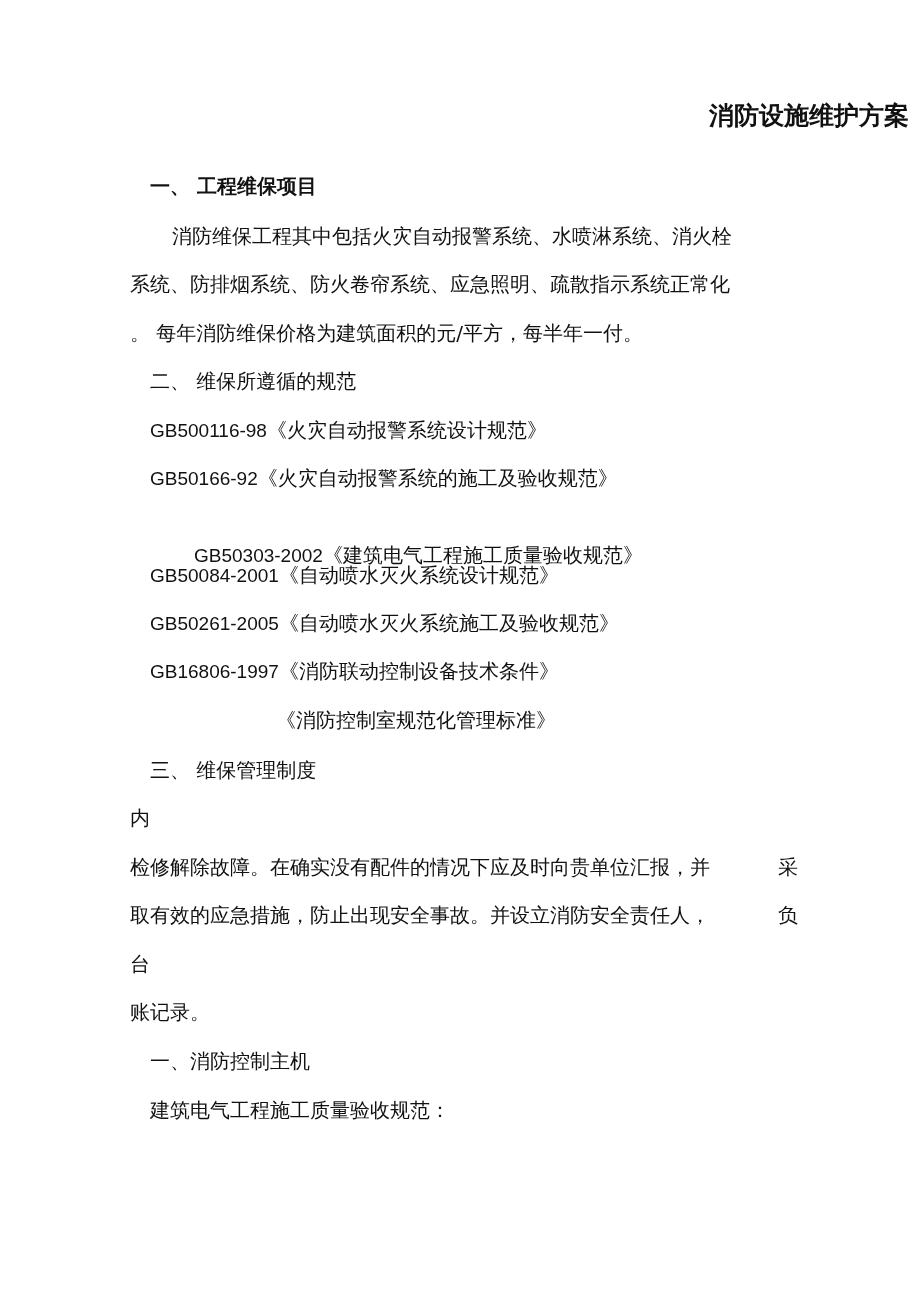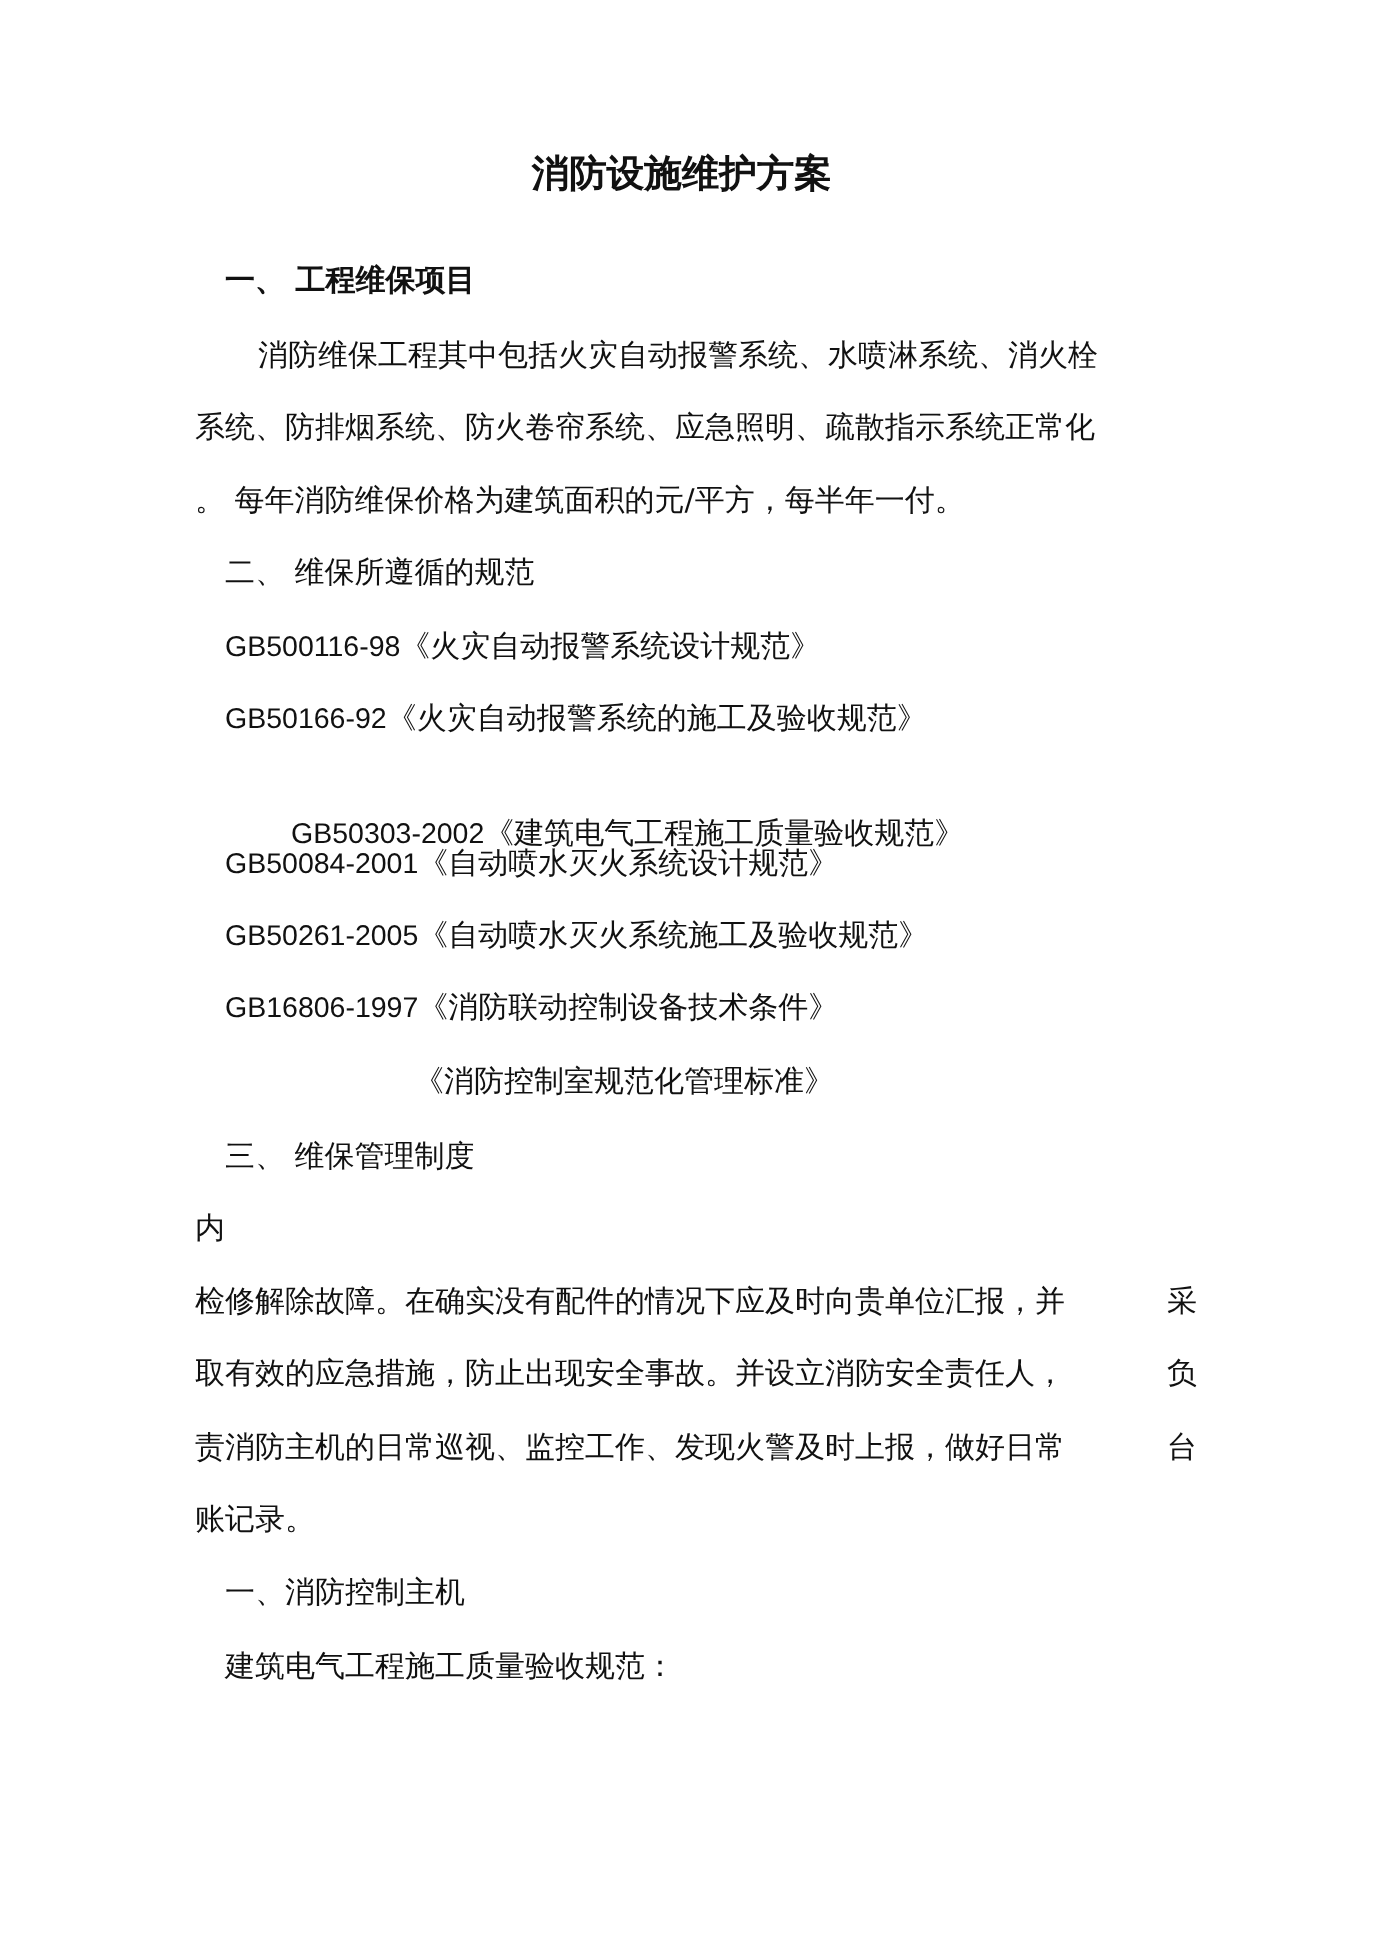--- a/index.html
+++ b/index.html
@@ -1,19 +1,19 @@
 <!DOCTYPE html>
 <html><head>
 <meta charset="utf-8">
 <style>
   html, body { margin: 0; padding: 0; background: #ffffff; }
   body { width: 920px; height: 1302px; position: relative; overflow: hidden;
          font-family: "DejaVu Sans", "Liberation Sans", sans-serif; color: #111; }
   .line { position: absolute; white-space: nowrap; font-size: 20px; line-height: 28px; }
-  .title { position: absolute; top: 98px; left: 0; width: 909px; text-align: center;
+  .title { position: absolute; top: 98px; left: 0; width: 909px; text-align: right;
            font-size: 25px; font-weight: bold; line-height: 36px; }
   .mono { font-family: Liberation Sans, sans-serif; font-size: 19px; }
   .just { position: absolute; left: 130px; width: 668px; display: flex; justify-content: space-between; font-size: 20px; line-height: 28px; white-space: nowrap; }
 </style>
 </head>
 <body>
 
 <div>
   <div class="title">消防设施维护方案</div>
 
@@ -53,20 +53,19 @@
   </div>
   <div class="just" style="top:853px;">
     <span>检修解除故障。在确实没有配件的情况下应及时向贵单位汇报，并</span>
       <span>采</span>
   </div>
   <div class="just" style="top:901px;">
     <span>取有效的应急措施，防止出现安全事故。并设立消防安全责任人，</span>
       <span>负</span>
   </div>
   <div class="just" style="top:950px;">
-    <span>责消防主机的日常巡视、监控工作、发现火警及时上报，做好日常</span>
       <span>台</span>
   </div>
   <div class="line" style="top:998px;left:130px;">账记录。</div>
 
   <div class="line" style="top:1047px;left:150px;">一、消防控制主机</div>
   <div class="line" style="top:1096px;left:150px;">建筑电气工程施工质量验收规范：</div>
 </div>
 
 </body></html>

